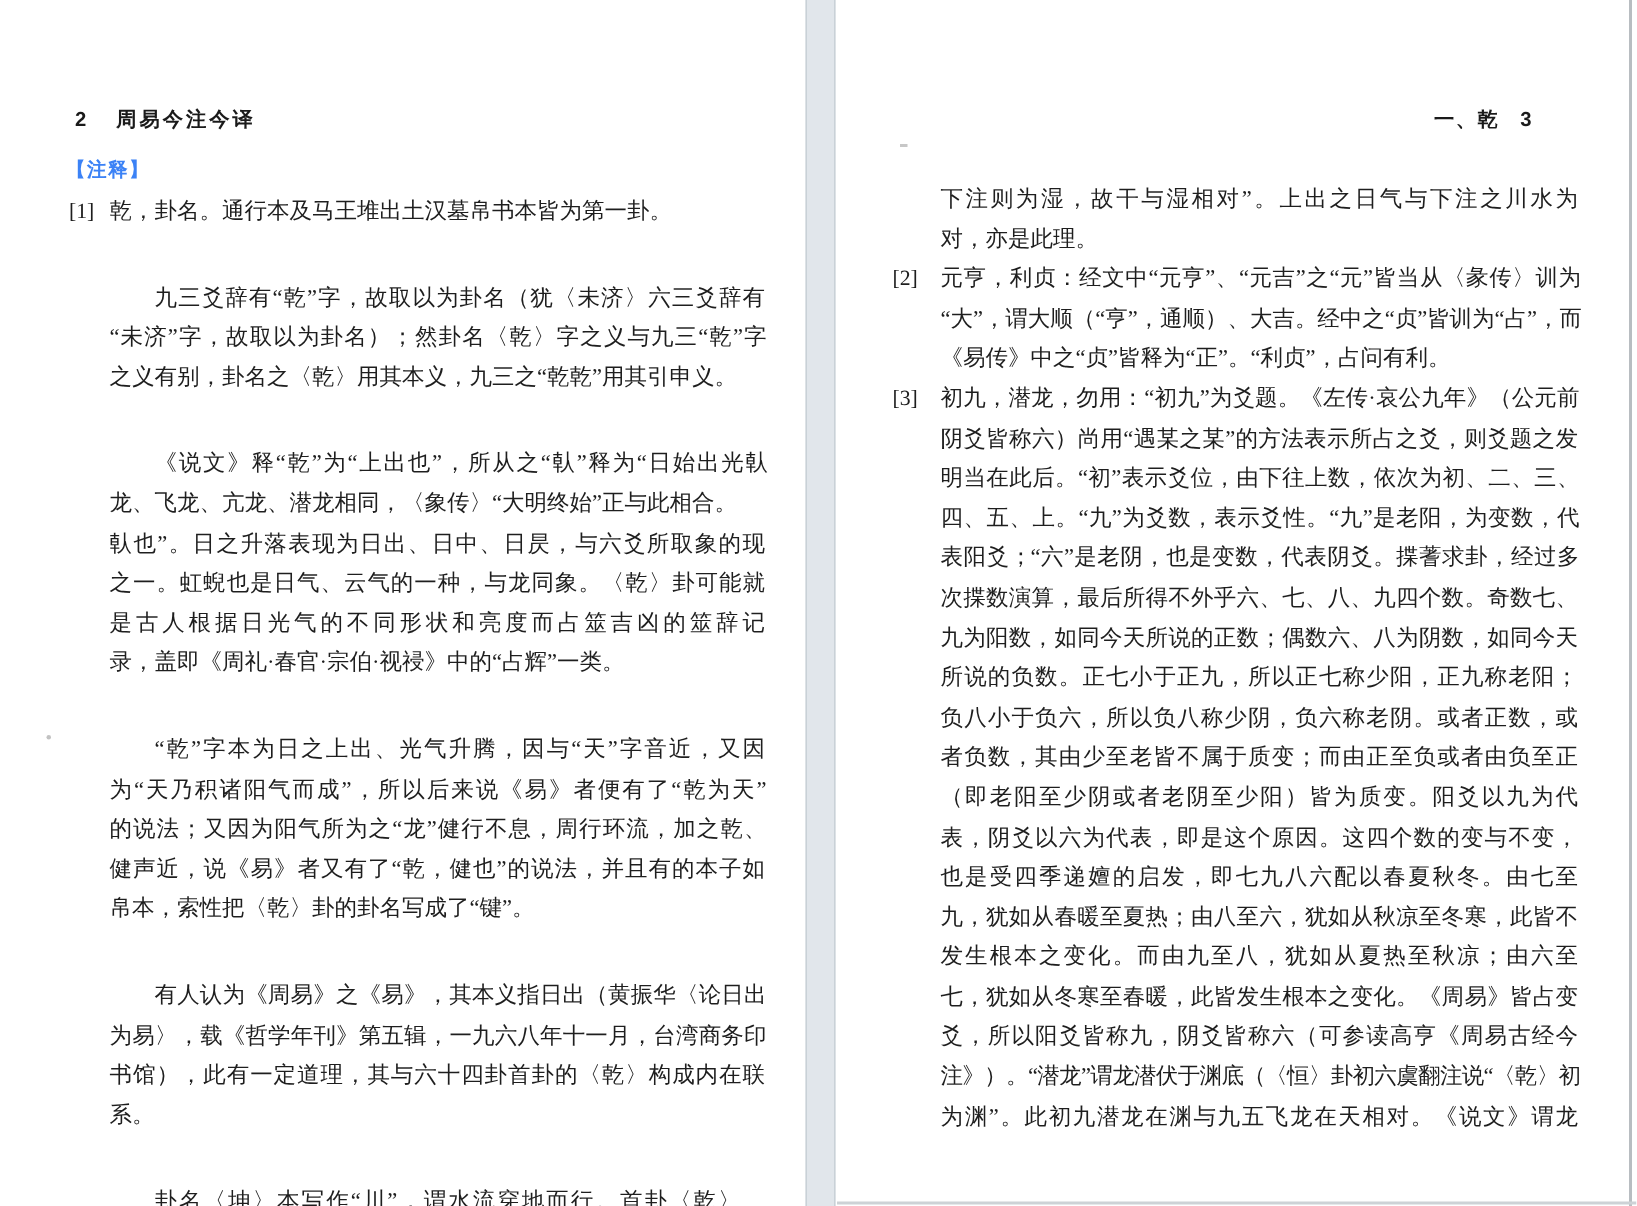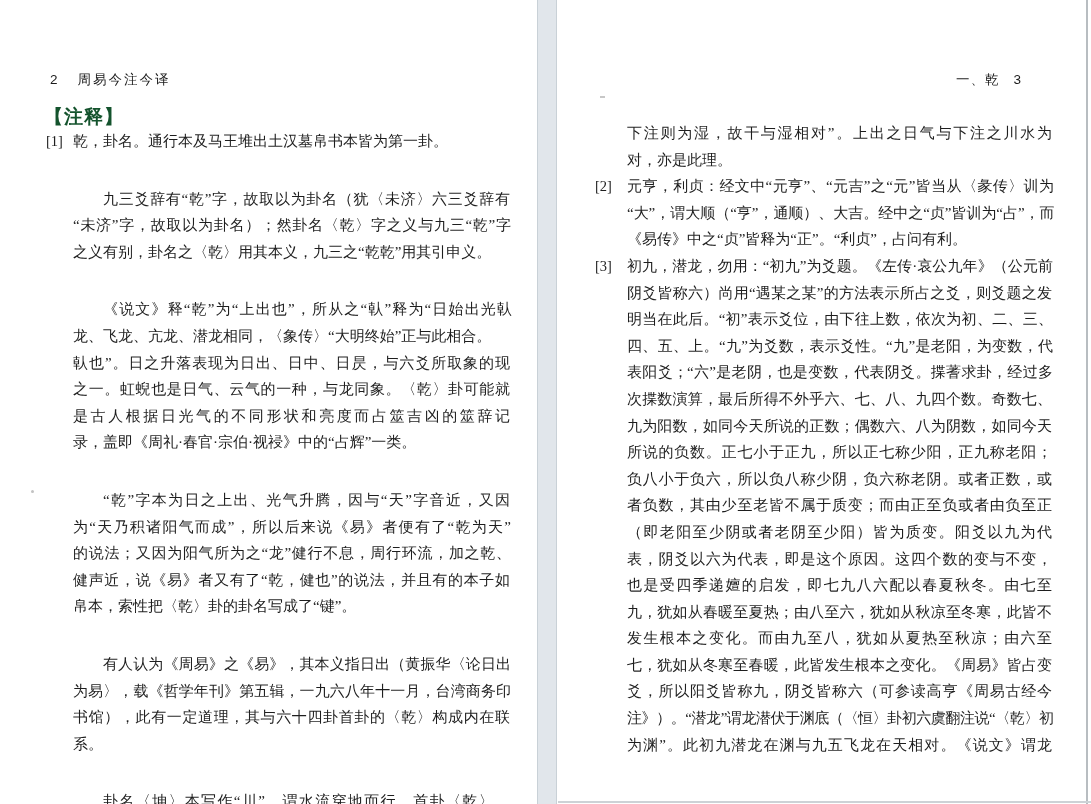--- a/index.html
+++ b/index.html
@@ -15,30 +15,30 @@
   
   .gutter{position:absolute;left:537px;top:0;width:20px;height:804px;
           background:#e1e6eb;border-left:1px solid #c9d1d7;border-right:1px solid #c9d1d7;box-sizing:border-box;}
 
   
   .right-edge{position:absolute;left:1086px;top:0;width:2px;height:804px;background:#b8bdc1;}
   .bottom-edge{position:absolute;left:558px;top:801px;width:533px;height:2px;background:#cdd2d6;}
 
   
   .hdr{position:absolute;top:71px;font-family:"Liberation Sans",sans-serif;
-       font-weight:400;font-size:13.5px;color:#1a1a1a;white-space:nowrap;}
+       font-weight:700;font-size:13.5px;color:#1a1a1a;white-space:nowrap;}
   .hdr-left{left:50px;}
   .hdr-left .title{margin-left:20px;letter-spacing:2px;}
   .hdr-right{left:0;width:463px;text-align:right;}
   .hdr-right .chapter{letter-spacing:1px;}
   .hdr-right .pnum{margin-left:14px;}
 
   
   .sec{position:absolute;top:104px;left:44px;font-family:"Liberation Sans",sans-serif;
-       font-weight:700;font-size:19px;letter-spacing:1px;color:#14532d;}
+       font-weight:700;font-size:13px;letter-spacing:1px;color:#3b82f6;}
 
   
   .body{position:absolute;font-size:15px;color:#1e1e1e;}
   .body-l{top:128px;left:73px;width:437px;}
   .body-r{top:120px;left:69px;width:425px;}
 
   .row{position:relative;height:26.6px;line-height:26.6px;
        text-align:justify;text-align-last:justify;white-space:nowrap;}
   .row.end{text-align-last:left;}
   .row.ind{text-indent:30px;margin-top:31px;}

